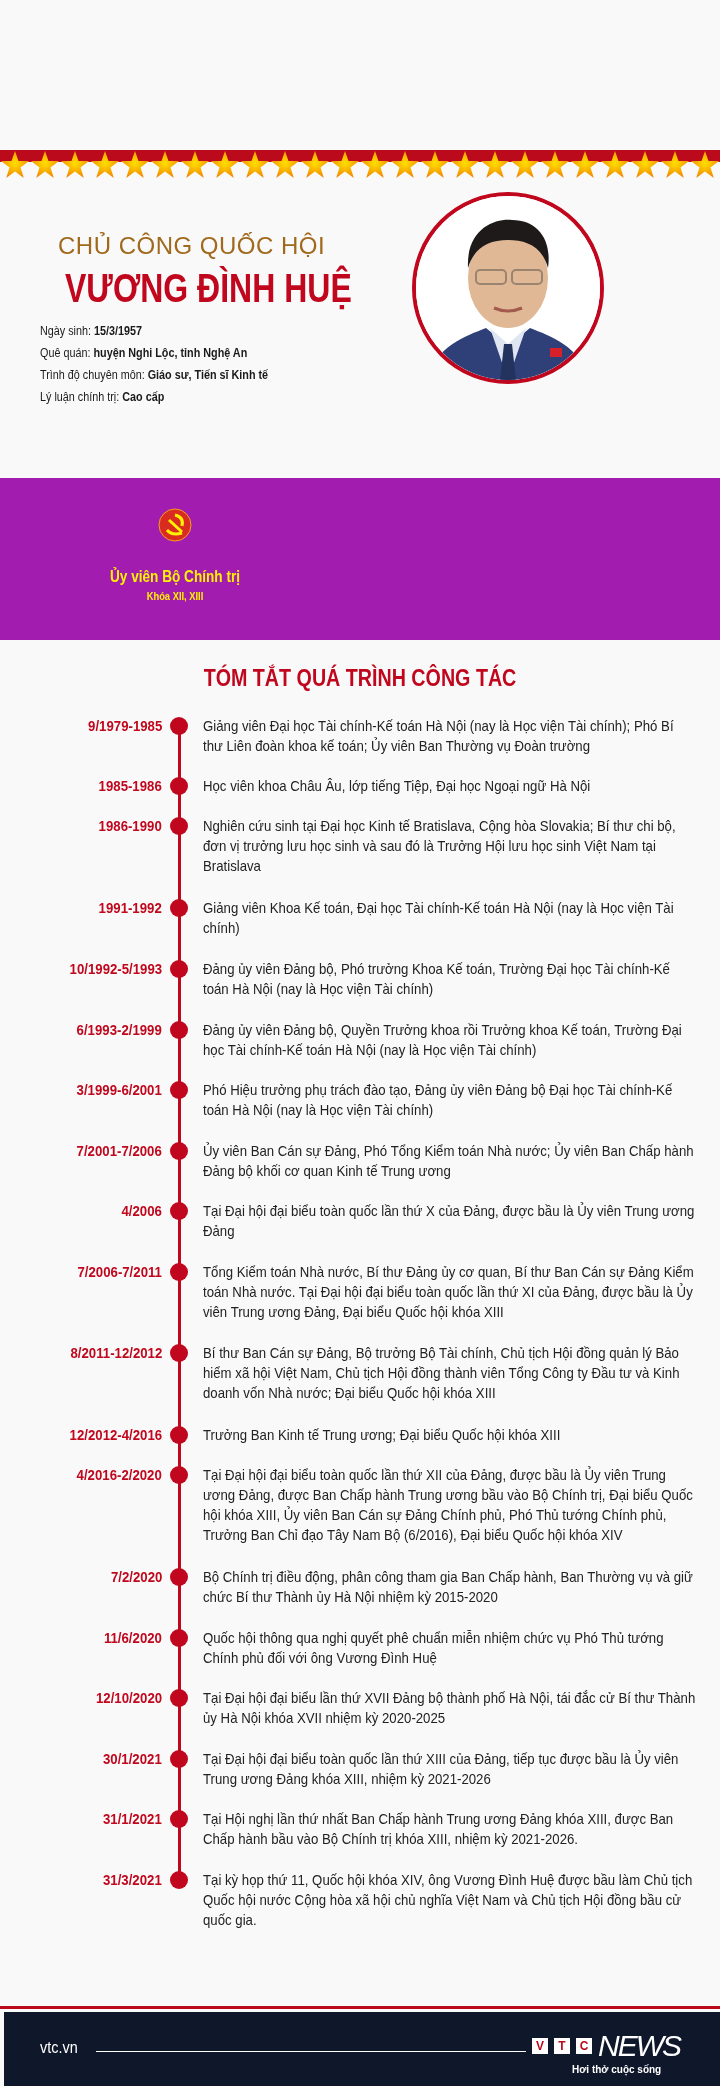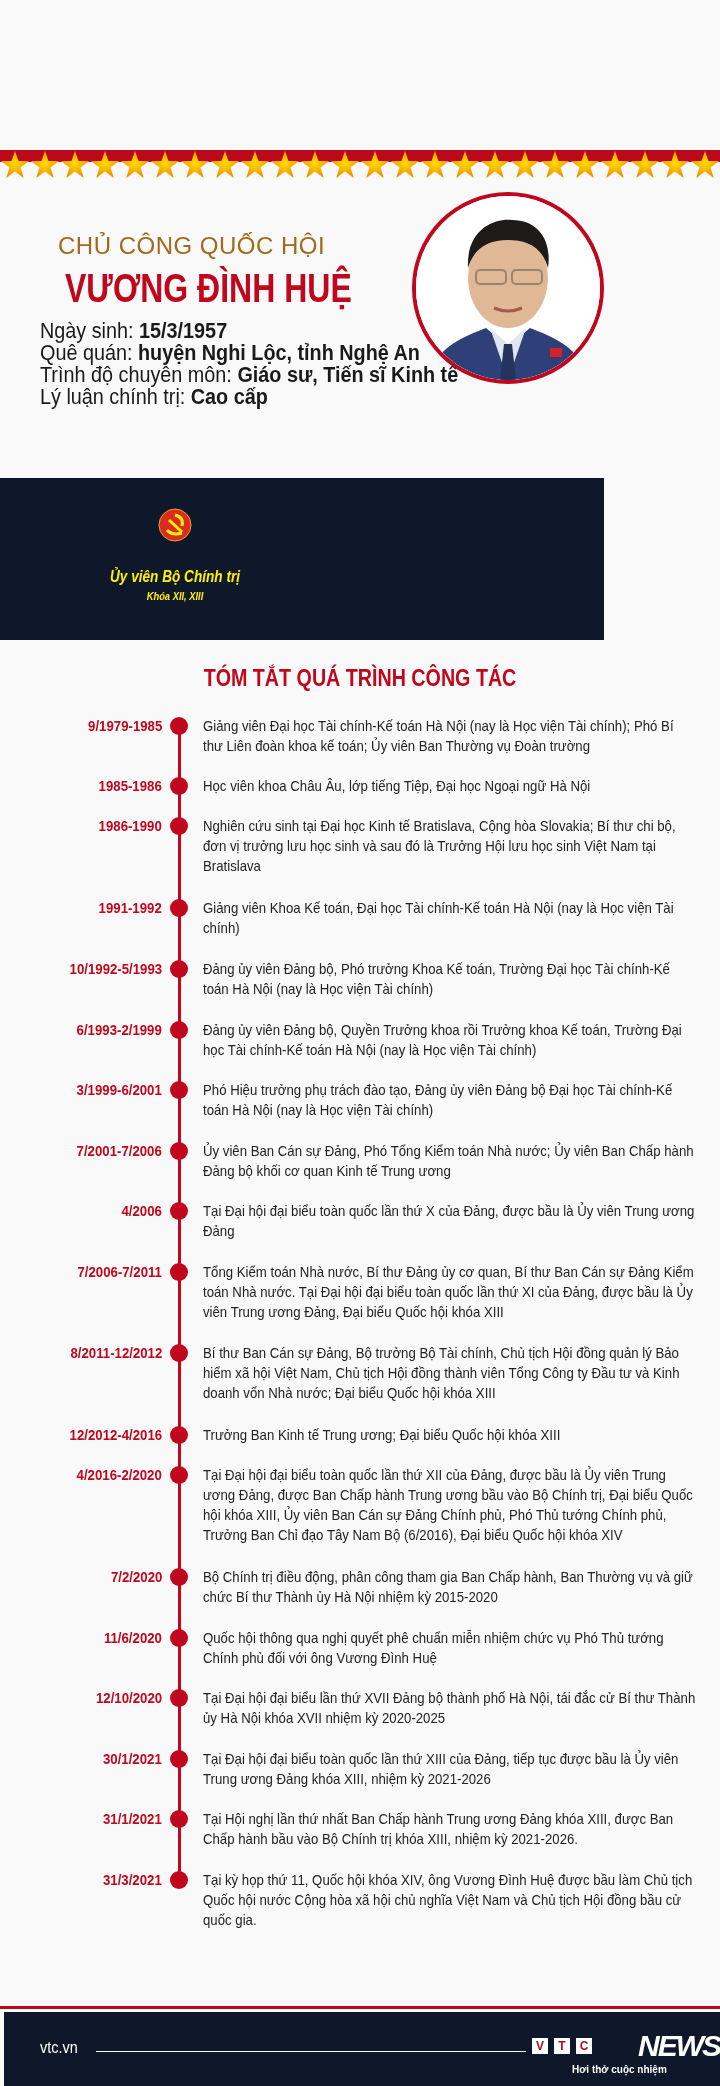--- a/index.html
+++ b/index.html
@@ -13,28 +13,28 @@
   .header h1 { position: absolute; left: 0; width: 720px; top: 44px; text-align: center; color: #fff200;
     font-family: "Liberation Sans", sans-serif; font-weight: 700; font-size: 56px; letter-spacing: 0px;
     transform: scaleX(0.78); transform-origin: center; line-height: 64px; }
   .stars { position: absolute; left: 0; top: 150px; width: 720px; height: 30px; }
 
   
   .profile { position: absolute; left: 0; top: 182px; width: 720px; height: 295px; }
   .role { position: absolute; left: 58px; top: 50px; color: #a0691c; font-size: 24px; letter-spacing: 0.5px; }
   .name { position: absolute; left: 65px; top: 84px; color: #c1071d; font-weight: 700; font-size: 40px;
     transform: scaleX(0.8); transform-origin: left; line-height: 44px; }
-  .facts { position: absolute; left: 40px; top: 138px; font-size: 22px; line-height: 22px; color: #1a1a1a; }
+  .facts { position: absolute; left: 40px; top: 138px; font-size: 12px; line-height: 22px; color: #1a1a1a; }
   .facts b { font-weight: 700; }
   .fact-row { white-space: nowrap; transform: scaleX(0.9); transform-origin: left; }
   .portrait { position: absolute; left: 412px; top: 10px; width: 192px; height: 192px; border-radius: 50%;
     border: 4px solid #c1071d; background: #fff; overflow: hidden; }
 
   
-  .honors { position: absolute; left: 0; top: 478px; width: 604px; height: 162px; background: #0f172a; font-style: italic; }
+  .honors { position: absolute; left: 0; top: 478px; width: 720px; height: 162px; background: #a21caf; }
   .honor { position: absolute; top: 30px; width: 220px; text-align: center; }
   .honor .ic { width: 34px; height: 34px; margin: 0 auto; }
   .honor .t { color: #fff200; font-weight: 700; font-size: 16px; margin-top: 22px; transform: scaleX(0.85); white-space: nowrap; }
   .honor .s { color: #fff200; font-weight: 700; font-size: 11px; margin-top: 4px; transform: scaleX(0.85); white-space: nowrap; }
 
   
   .tl-title { position: absolute; left: 0; width: 720px; top: 664px; text-align: center; color: #c1071d;
     font-weight: 700; font-size: 24px; transform: scaleX(0.82); }
   .tl-line { position: absolute; left: 178px; top: 726px; width: 3px; height: 1156px; background: #c1071d; }
   .tl-item { position: absolute; left: 0; width: 720px; }
@@ -45,21 +45,21 @@
     transform: scaleX(0.88); transform-origin: left; }
 
   
   .footer-stripe { position: absolute; left: 0; top: 2006px; width: 720px; height: 3px; background: #ba0a1c; }
   .footer { position: absolute; left: 4px; top: 2012px; width: 720px; height: 74px; background: #0f172a; }
   .footer .site { position: absolute; left: 36px; top: 26px; color: #fff; font-size: 17px; transform: scaleX(0.85); transform-origin: left; }
   .footer .rule { position: absolute; left: 92px; top: 39px; width: 430px; height: 1px; background: #fff; }
   .logo { position: absolute; left: 528px; top: 19px; height: 30px; display: flex; align-items: center; }
   .logo .box { width: 16px; height: 16px; background: #fff; color: #ba0a1c; font-weight: 700; font-size: 12px;
     display: flex; align-items: center; justify-content: center; margin-right: 6px; }
-  .logo .news { color: #fff; font-weight: 700; font-style: italic; font-size: 30px; letter-spacing: -2px; line-height: 30px; margin-left: 40px; }
+  .logo .news { color: #fff; font-weight: 400; font-style: italic; font-size: 30px; letter-spacing: -2px; line-height: 30px; }
   .logo-tag { position: absolute; left: 568px; top: 52px; color: #fff; font-size: 10px; font-weight: 700; }
 </style>
 </head>
 <body>
 
 <div class="page">
 
 
   <svg class="stars" viewBox="0 0 720 30" preserveAspectRatio="none">
     <defs>
@@ -215,15 +215,15 @@
   <div class="footer-stripe"></div>
   <div class="footer">
     <div class="site">vtc.vn</div>
     <div class="rule"></div>
     <div class="logo">
       <div class="box">V</div>
       <div class="box">T</div>
       <div class="box">C</div>
       <div class="news">NEWS</div>
     </div>
-    <div class="logo-tag">Hơi thở cuộc nhiệm</div>
+    <div class="logo-tag">Hơi thở cuộc sống</div>
   </div>
 </div>
 
 </body></html>

